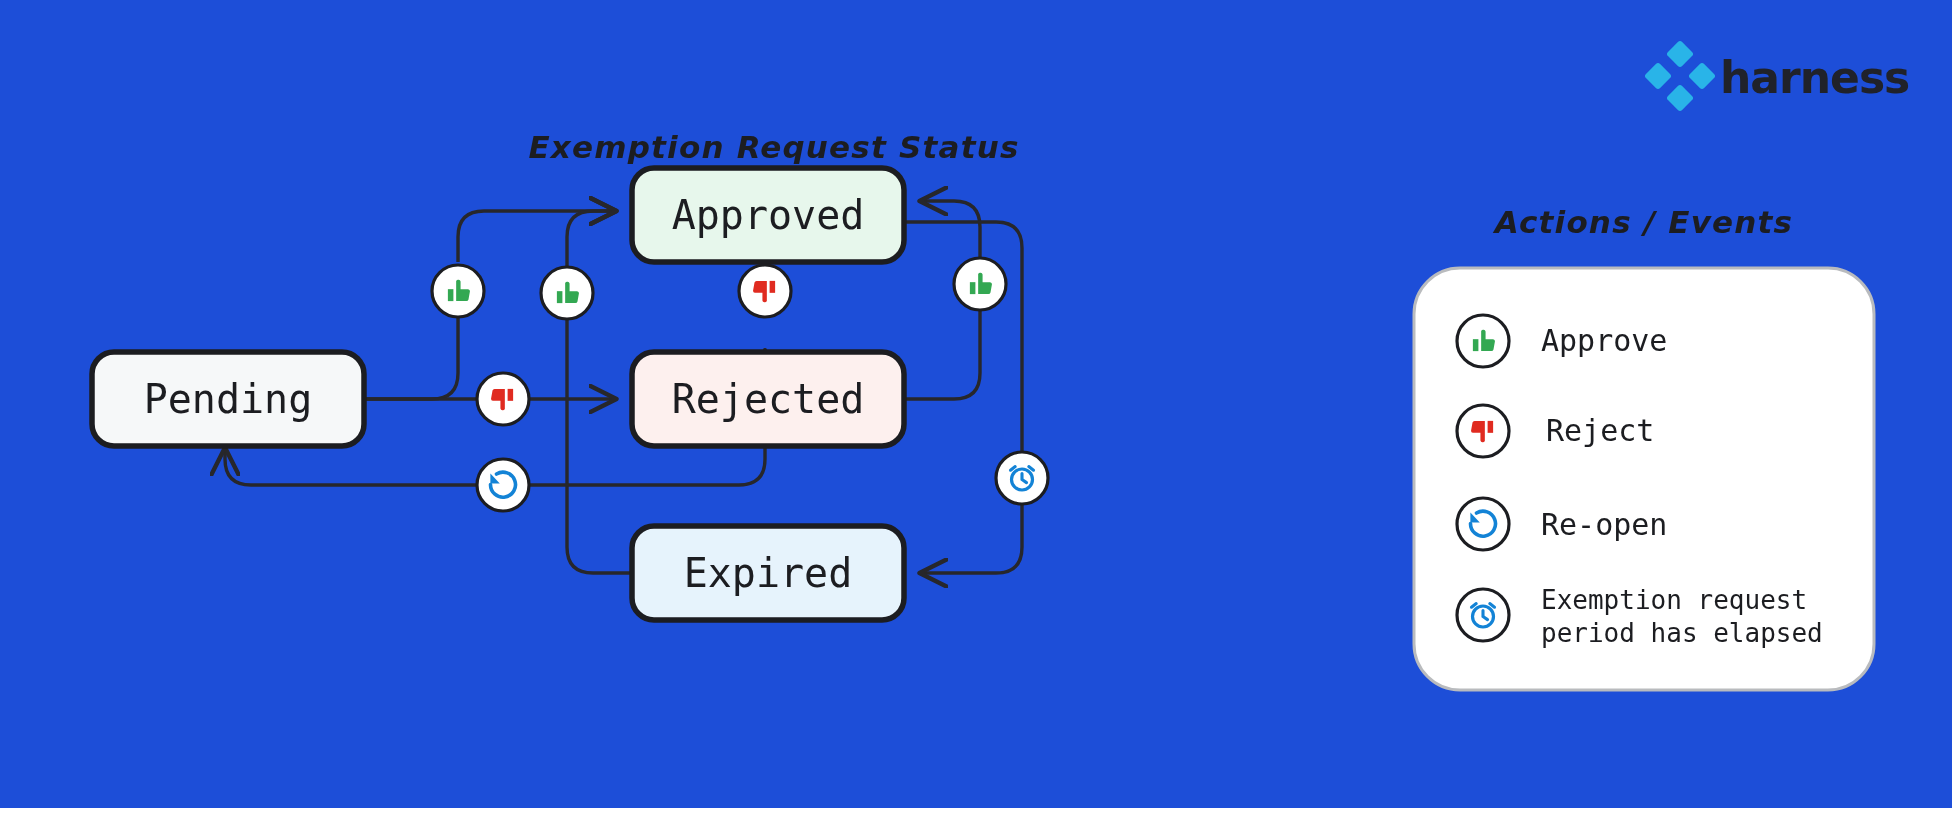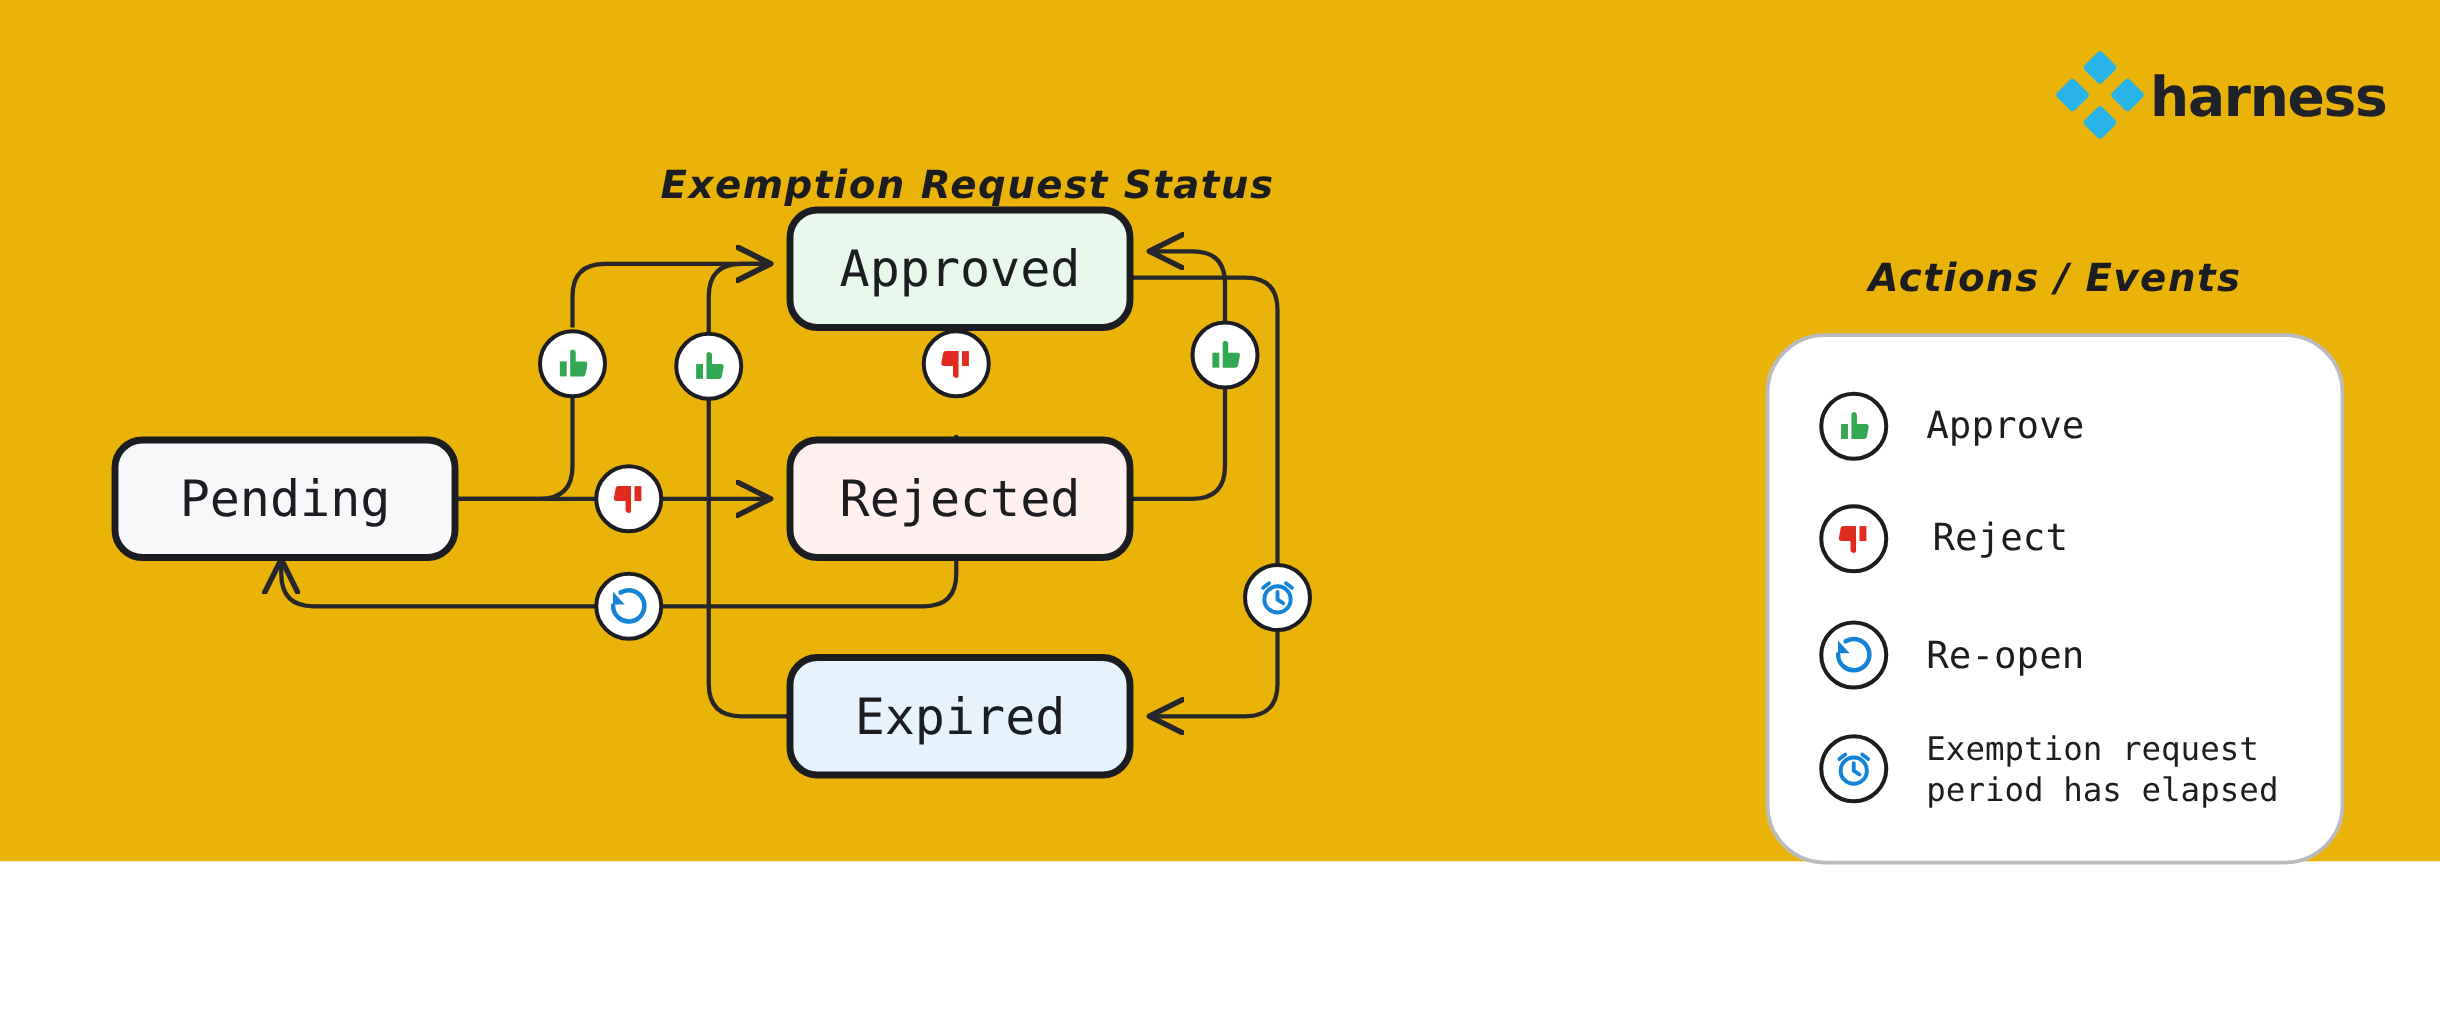--- a/index.html
+++ b/index.html
@@ -10,22 +10,22 @@
   body {
     width: 1952px;
     height: 828px;
     font-family: "DejaVu Sans Mono", monospace;
     overflow: hidden;
     position: relative;
   }
   #stage {
     position: relative;
     width: 1952px;
-    height: 689px;
-    background: #eab308;
+    height: 808px;
+    background: #1d4ed8;
   }
   svg.diagram {
     position: absolute;
     left: 0;
     top: 0;
     width: 1952px;
     height: 828px;
   }
   .state-label {
     font-family: "DejaVu Sans Mono", monospace;

